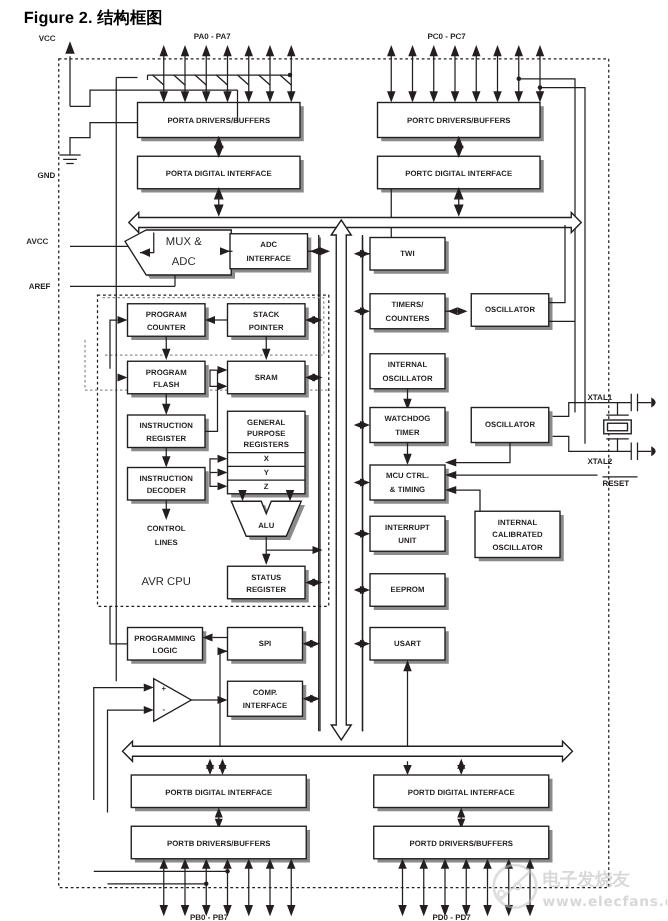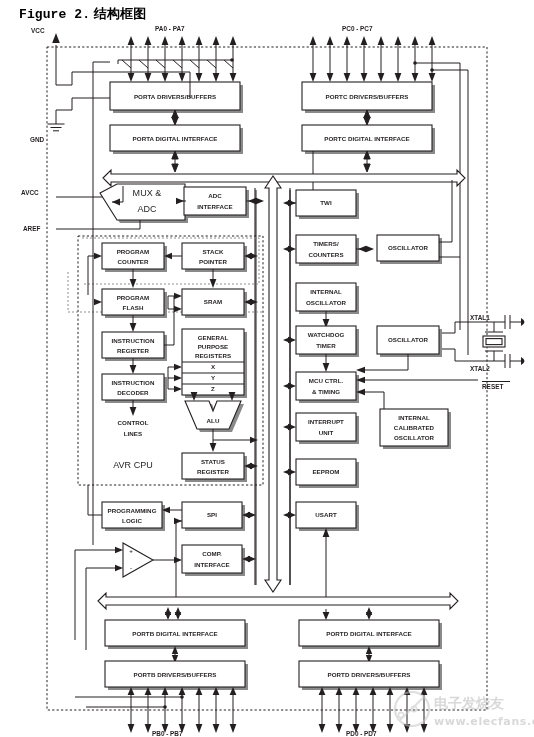--- a/index.html
+++ b/index.html
@@ -1,19 +1,19 @@
 <!DOCTYPE html>
 <html><head>
 <meta charset="utf-8">
 <style>
   html,body{margin:0;padding:0;background:#ffffff;}
   body{width:534px;height:737px;font-family:"Liberation Sans",sans-serif;overflow:hidden;}
   #root{position:relative;width:534px;height:737px;}
   #title{position:absolute;left:19px;top:5px;font-size:13px;font-weight:bold;color:#000;letter-spacing:.1px;}
-  #title .fignum{font-family:Liberation Mono, monospace;}
+  #title .fignum{font-family:Liberation Sans, sans-serif;}
   #title .cn{font-family:"DejaVu Sans",sans-serif;font-weight:bold;margin-top:29px;}
   svg{position:absolute;left:0;top:0;}
   .bx{fill:#ffffff;stroke:#231f20;stroke-width:1.1;}
   .bxsh{fill:#8a8a8a;stroke:none;}
   .lbl{font-family:"Liberation Sans",sans-serif;font-size:6.2px;font-weight:bold;fill:#231f20;text-anchor:middle;dominant-baseline:middle;letter-spacing:.05px;}
   .lbl9{font-size:9px;font-weight:normal;}
   .pin{font-family:"Liberation Sans",sans-serif;font-size:6.4px;font-weight:bold;fill:#231f20;}
   .ln{stroke:#231f20;stroke-width:1;fill:none;}
   .dash{stroke:#231f20;stroke-width:1;fill:none;stroke-dasharray:2.2,2.2;}
   .dashg{stroke:#8f8f8f;stroke-width:1;fill:none;stroke-dasharray:2,2;}

